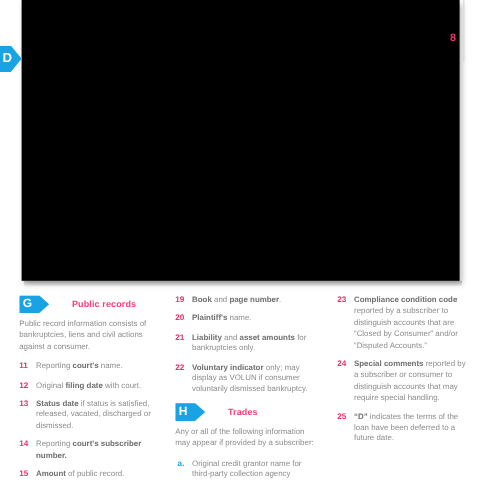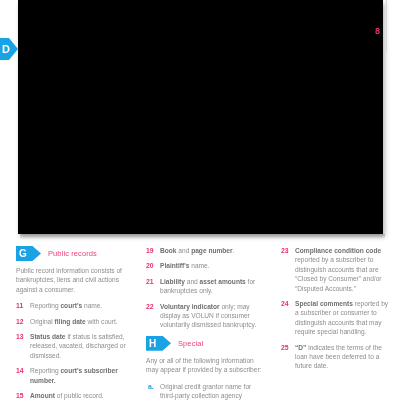--- a/index.html
+++ b/index.html
@@ -61,21 +61,21 @@
   .pennant{
     position:relative;width:25px;height:15px;flex:0 0 25px;
     background:#19A3E5;
     clip-path:polygon(0 0,66% 0,100% 50%,66% 100%,0 100%);
   }
   .pennant span{
     position:absolute;left:3px;top:0;line-height:15px;
     color:#ffffff;font-size:10px;font-weight:bold;
   }
   .sec-title{
-    margin-left:7px;color:#F0407B;font-size:7.5px;font-weight:normal;
+    margin-left:19px;color:#F0407B;font-size:7.5px;font-weight:bold;
     letter-spacing:.1px;
   }
 
   .intro{
     color:#8d8d8d;font-size:6.6px;line-height:9.4px;margin:0 0 7px 0;
   }
 
   ul.items{list-style:none;margin:0;padding:0;}
   ul.items li{
     position:relative;padding-left:14px;margin-bottom:6px;
@@ -132,21 +132,21 @@
       <ul class="items" id="list-mid-top">
           <li><span class="num">19</span><span><span class="b">Book</span><span> and </span><span class="b">page number</span><span>.</span></span></li>
           <li><span class="num">20</span><span><span class="b">Plaintiff's</span><span> name.</span></span></li>
           <li><span class="num">21</span><span><span class="b">Liability</span><span> and </span><span class="b">asset amounts</span><span> for bankruptcies only.</span></span></li>
           <li><span class="num">22</span><span><span class="b">Voluntary indicator</span><span> only; may display as VOLUN if consumer voluntarily dismissed bankruptcy.</span></span></li>
         </ul>
       <div class="sec-head" style="margin-top:2px;">
         <div class="pennant">
           <span>H</span>
         </div>
-        <div class="sec-title">Special</div>
+        <div class="sec-title">Trades</div>
       </div>
       <p class="intro">Any or all of the following information may appear if provided by a subscriber:</p>
       <ul class="items" id="list-mid">
           <li><span class="alpha">a.</span><span><span>Original credit grantor name for third-party collection agency tradelines</span></span></li>
         </ul>
     </div>
 
     <div class="col col-c">
       <ul class="items" id="list-right">
           <li><span class="num">23</span><span><span class="b">Compliance condition code</span><span> reported by a subscriber to distinguish accounts that are “Closed by Consumer” and/or “Disputed Accounts.”</span></span></li>

